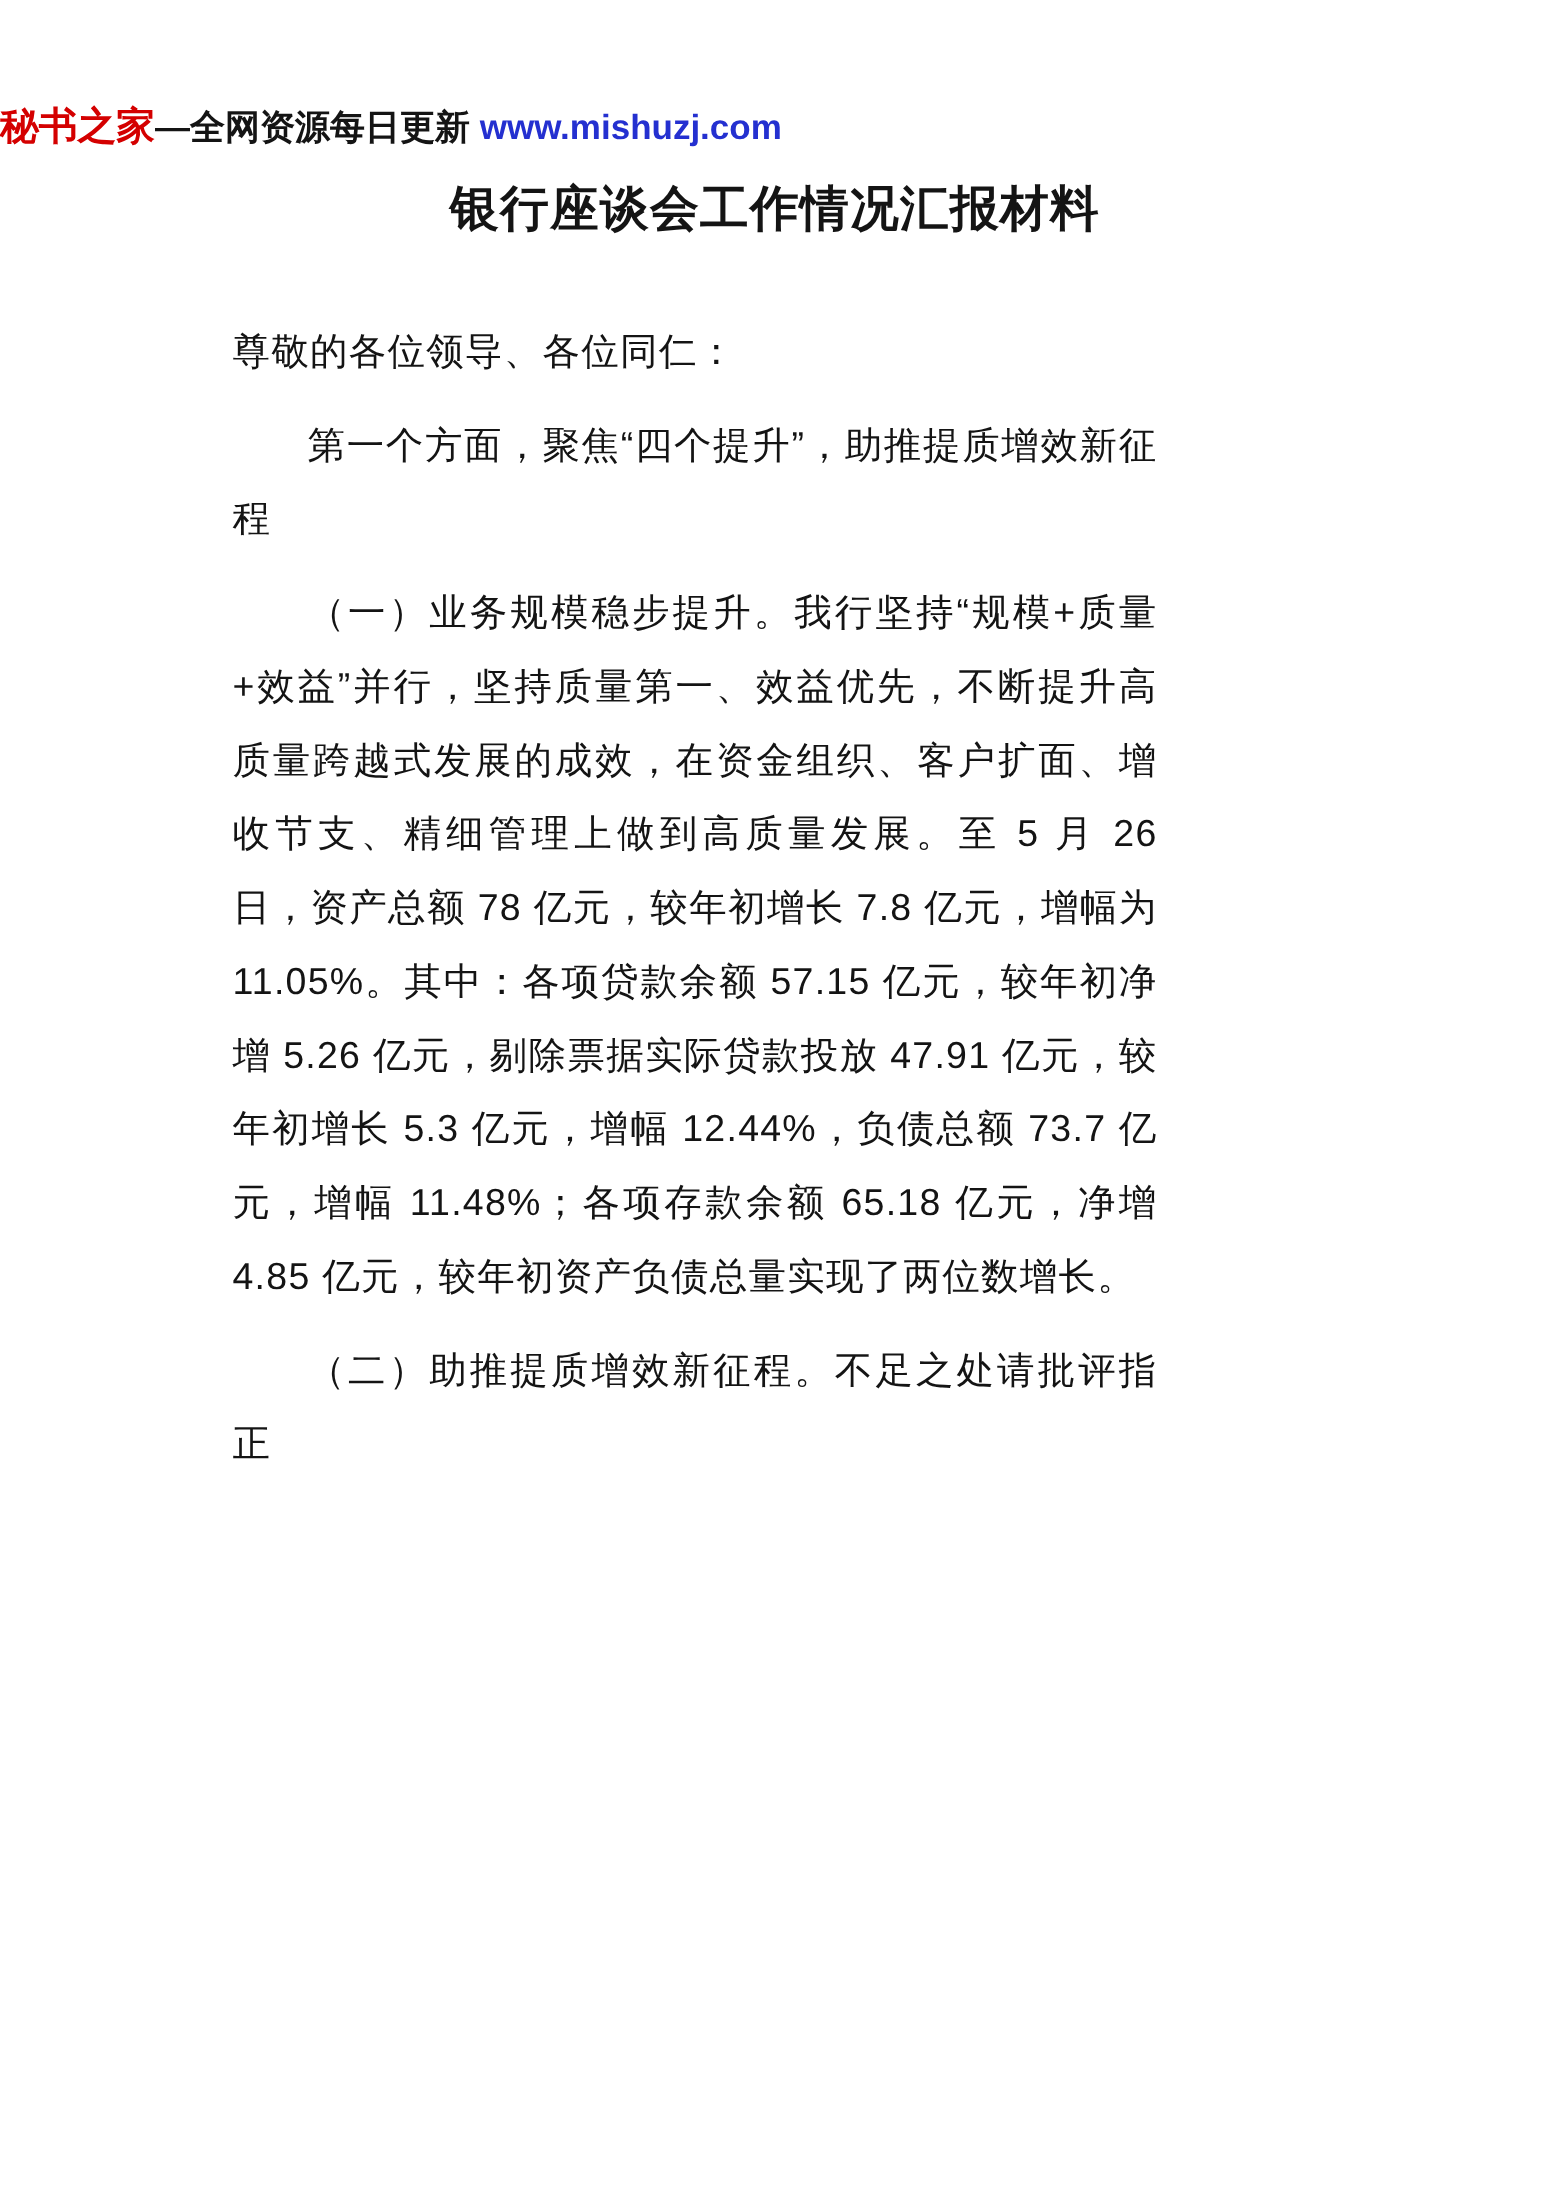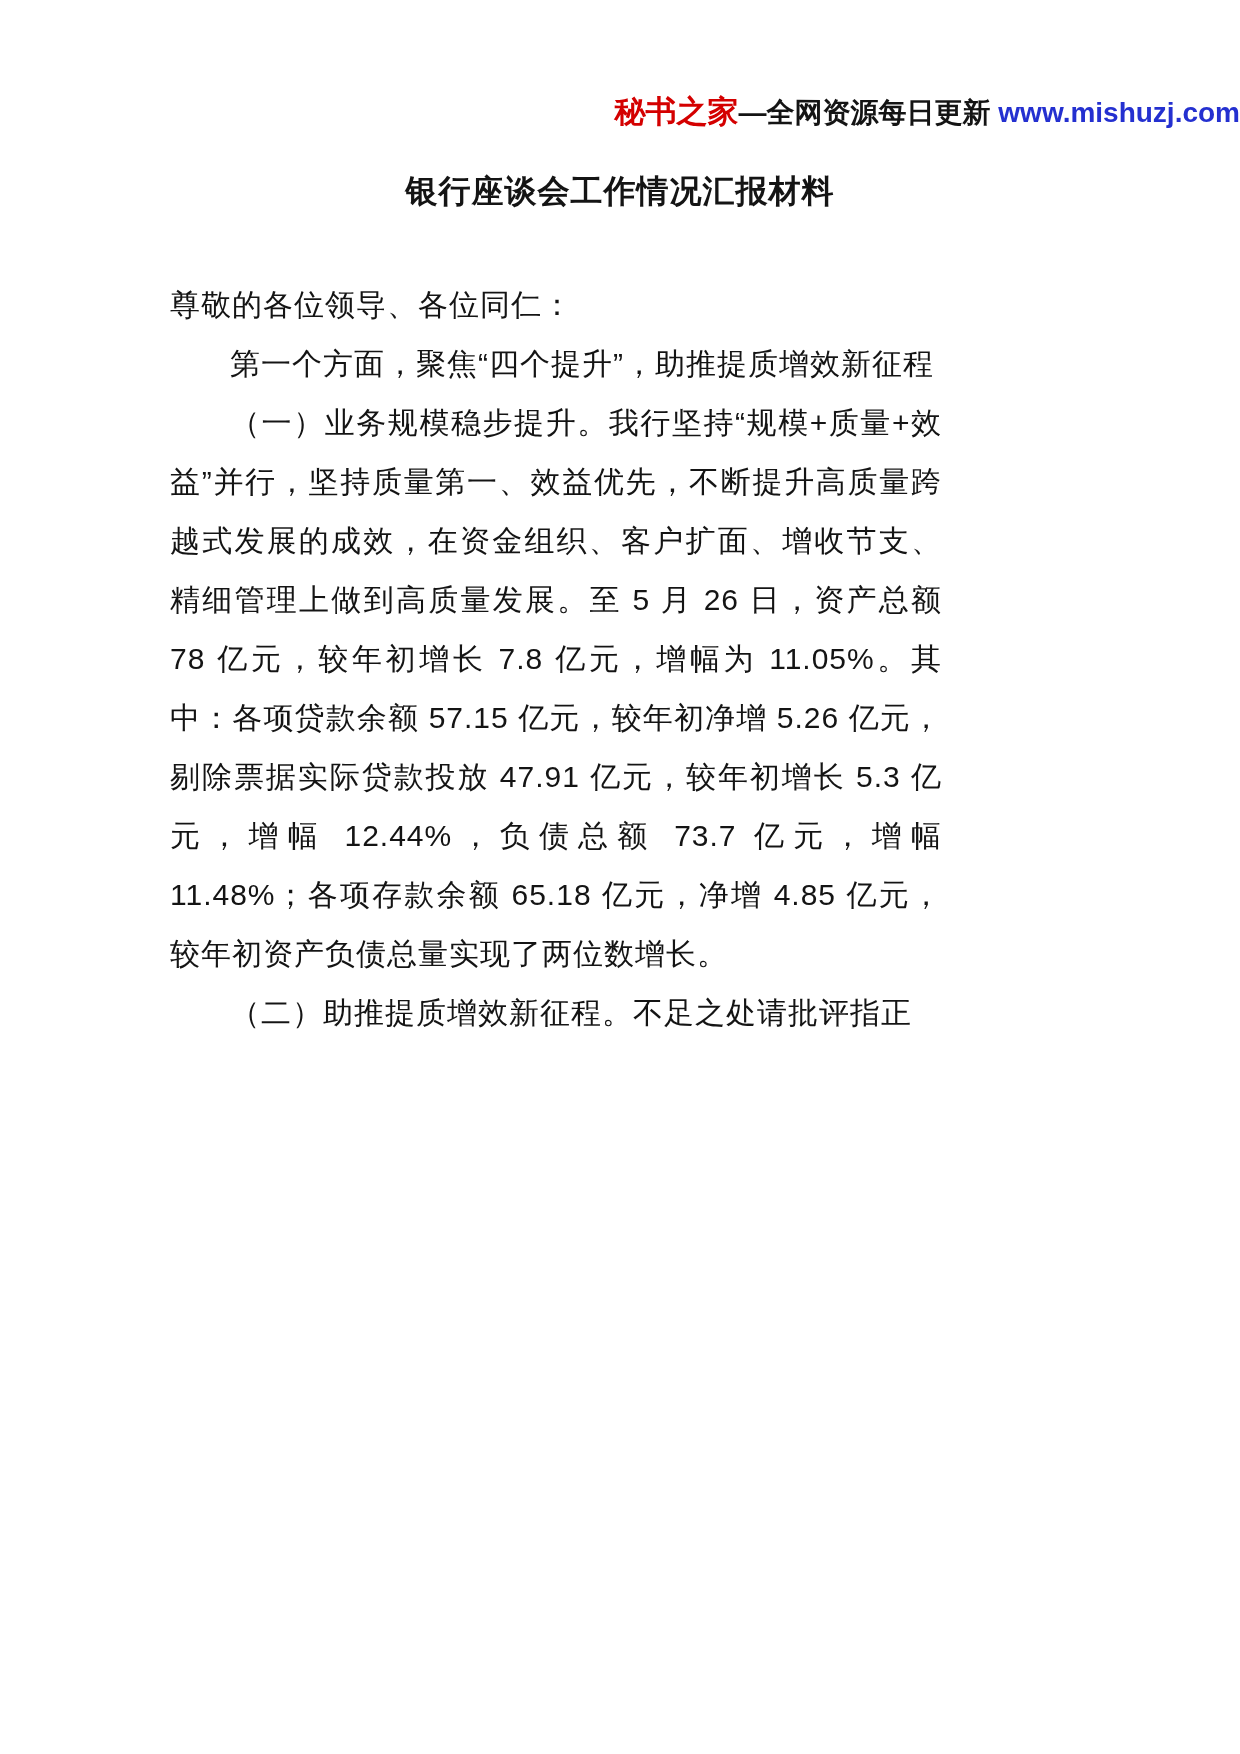--- a/index.html
+++ b/index.html
@@ -12,57 +12,56 @@
     width: 1240px;
     height: 1754px;
     background: #ffffff;
     font-family: "Liberation Sans", sans-serif;
     color: #141414;
     overflow: hidden;
     box-sizing: border-box;
   }
   .doc-header {
     padding-top: 86px;
-    text-align: right;
+    text-align: left;
     font-size: 28px;
-    line-height: 52px;
+    line-height: 29px;
     font-weight: bold;
     white-space: nowrap;
-    padding-left: 20px;
   }
   .doc-header .brand {
     color: #d40000;
     font-size: 31px;
   }
   .doc-header .tagline {
     color: #141414;
   }
   .doc-header .url {
     color: #2430d0;
     cursor: pointer;
   }
   .doc-title {
     margin: 26px 0 0 0;
     text-align: center;
-    font-size: 32px;
+    font-size: 39px;
     line-height: 52px;
     font-weight: bold;
     letter-spacing: 1px;
     color: #141414;
   }
   .doc-body {
     margin: 58px 0 0 170px;
     width: 772px;
     font-size: 30px;
     line-height: 59px;
     letter-spacing: 1px;
     text-align: justify;
   }
   .doc-body p {
-    margin: 0;
+    margin: 16px;
     padding: 0;
   }
   .para {
     text-indent: 2em;
   }
   .salutation {
     text-indent: 0;
   }
   .bold-line, .lead {
     font-weight: normal;

